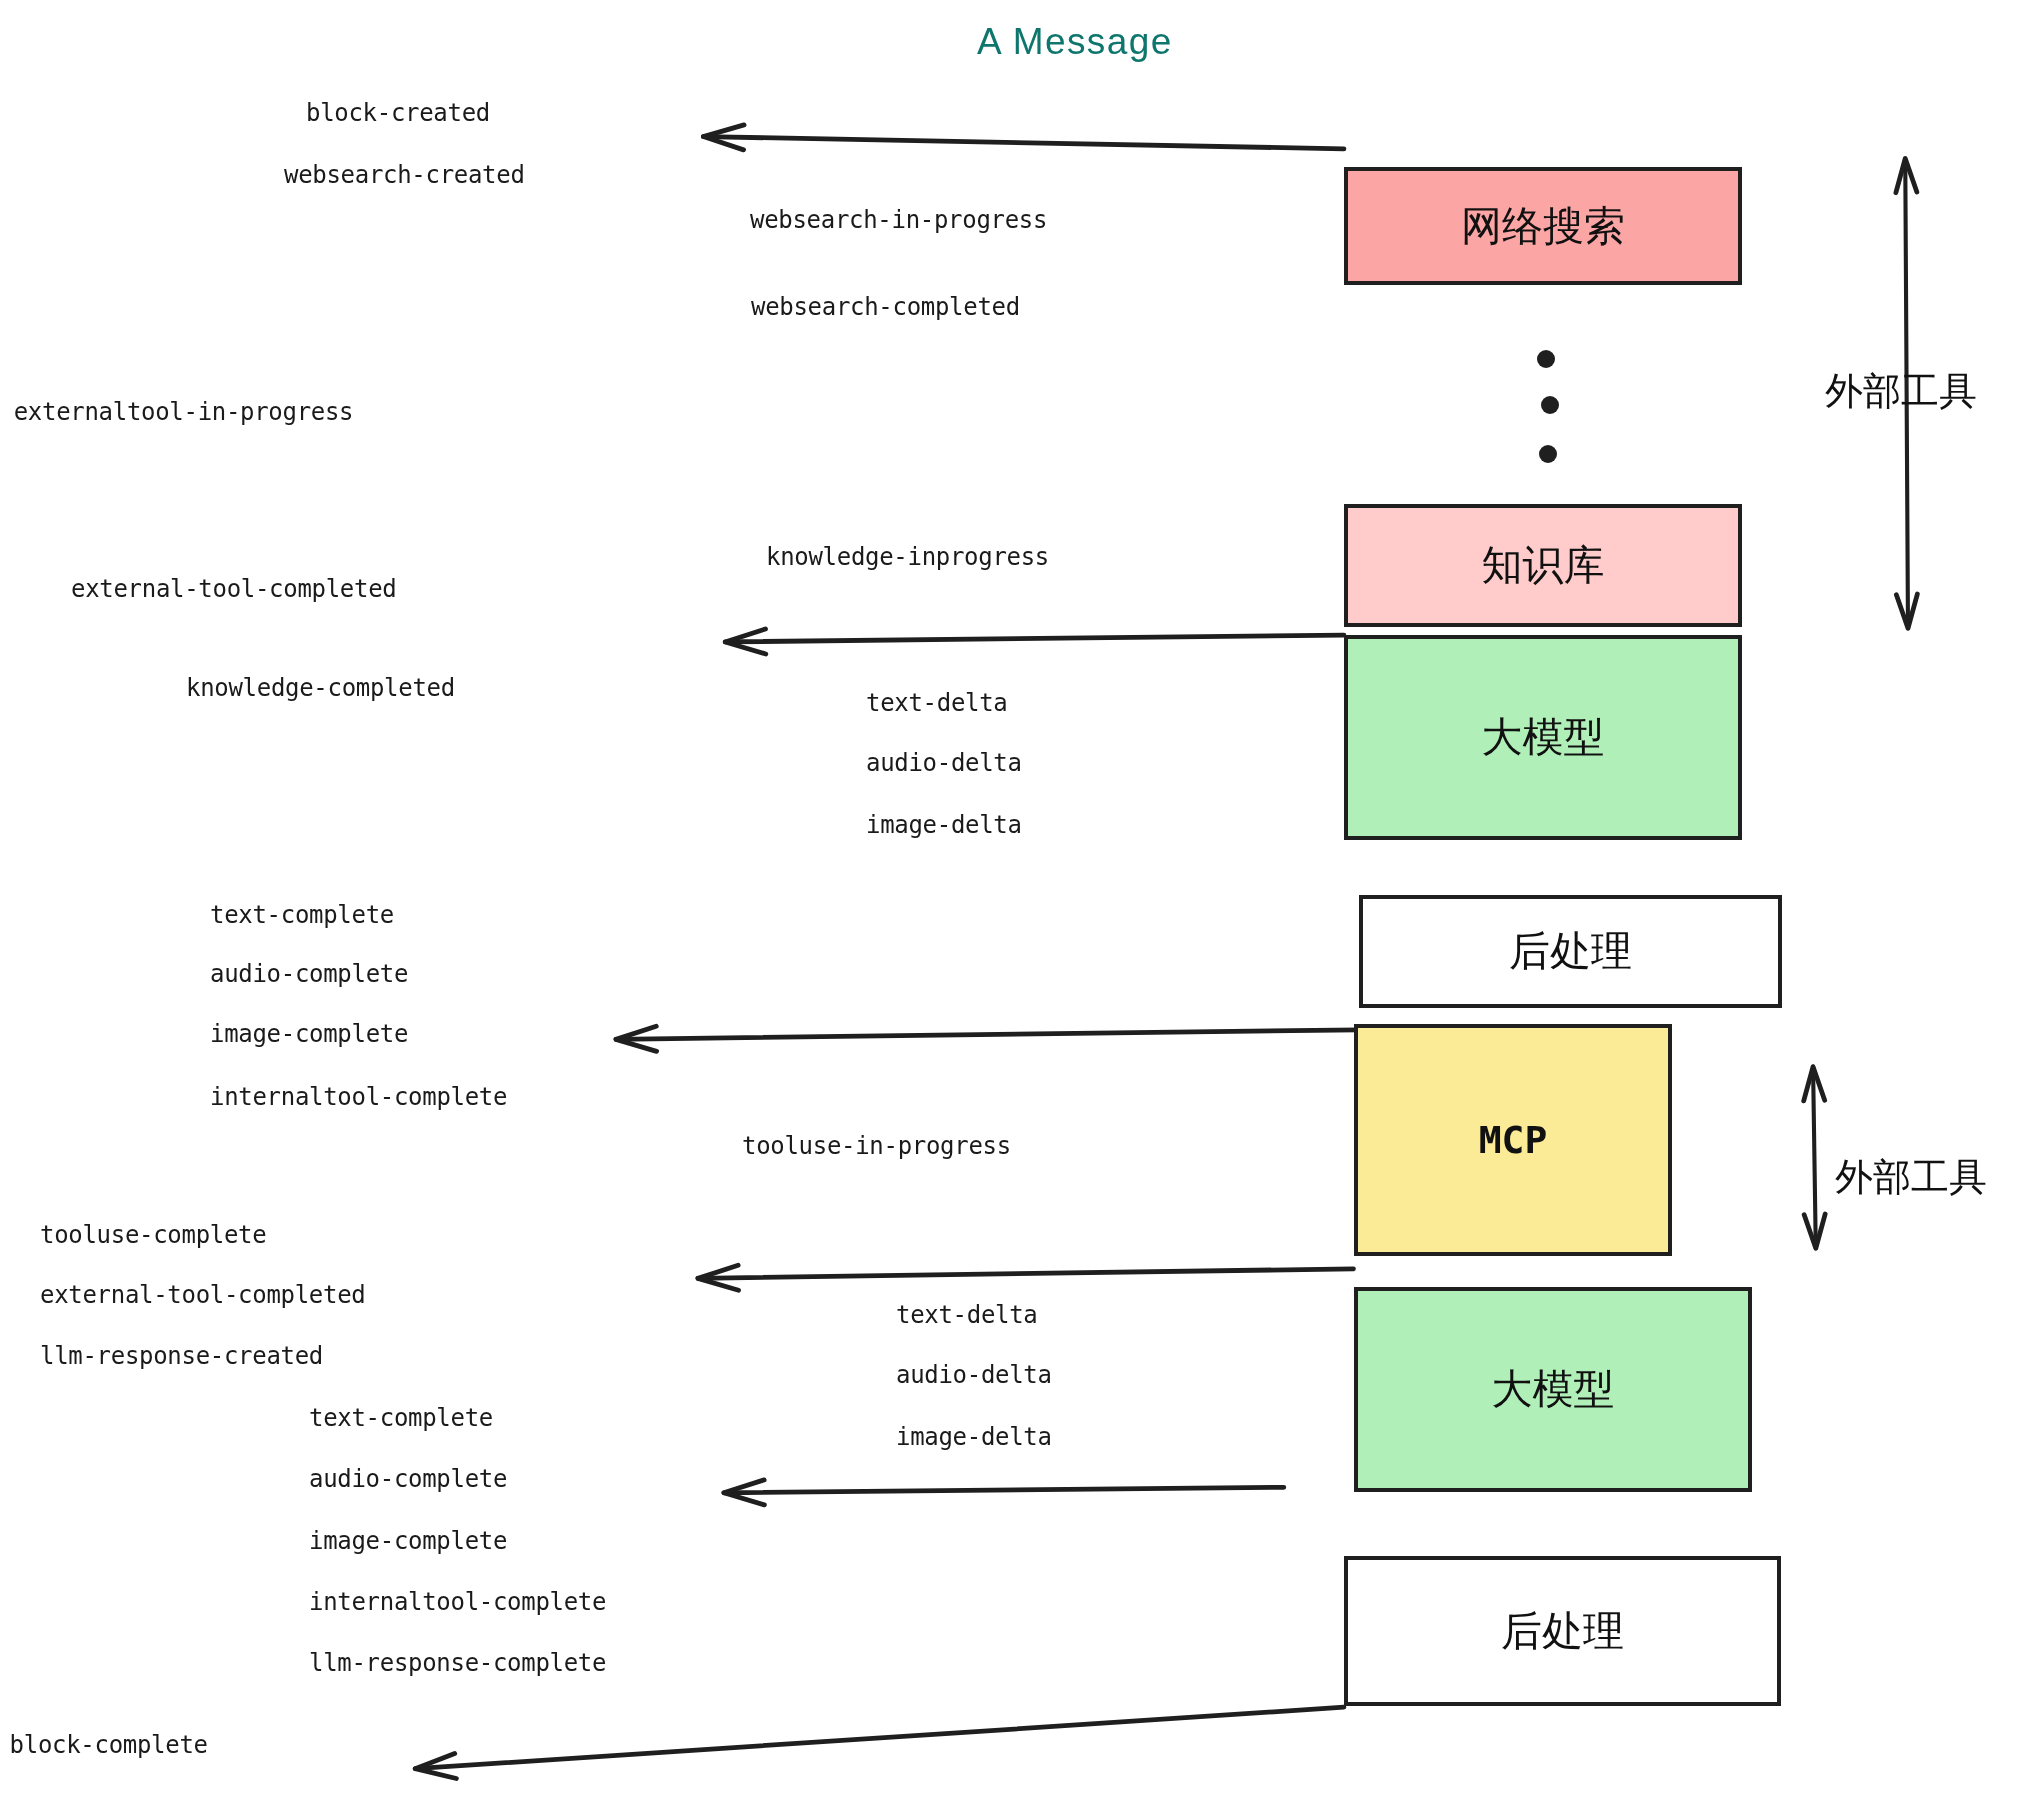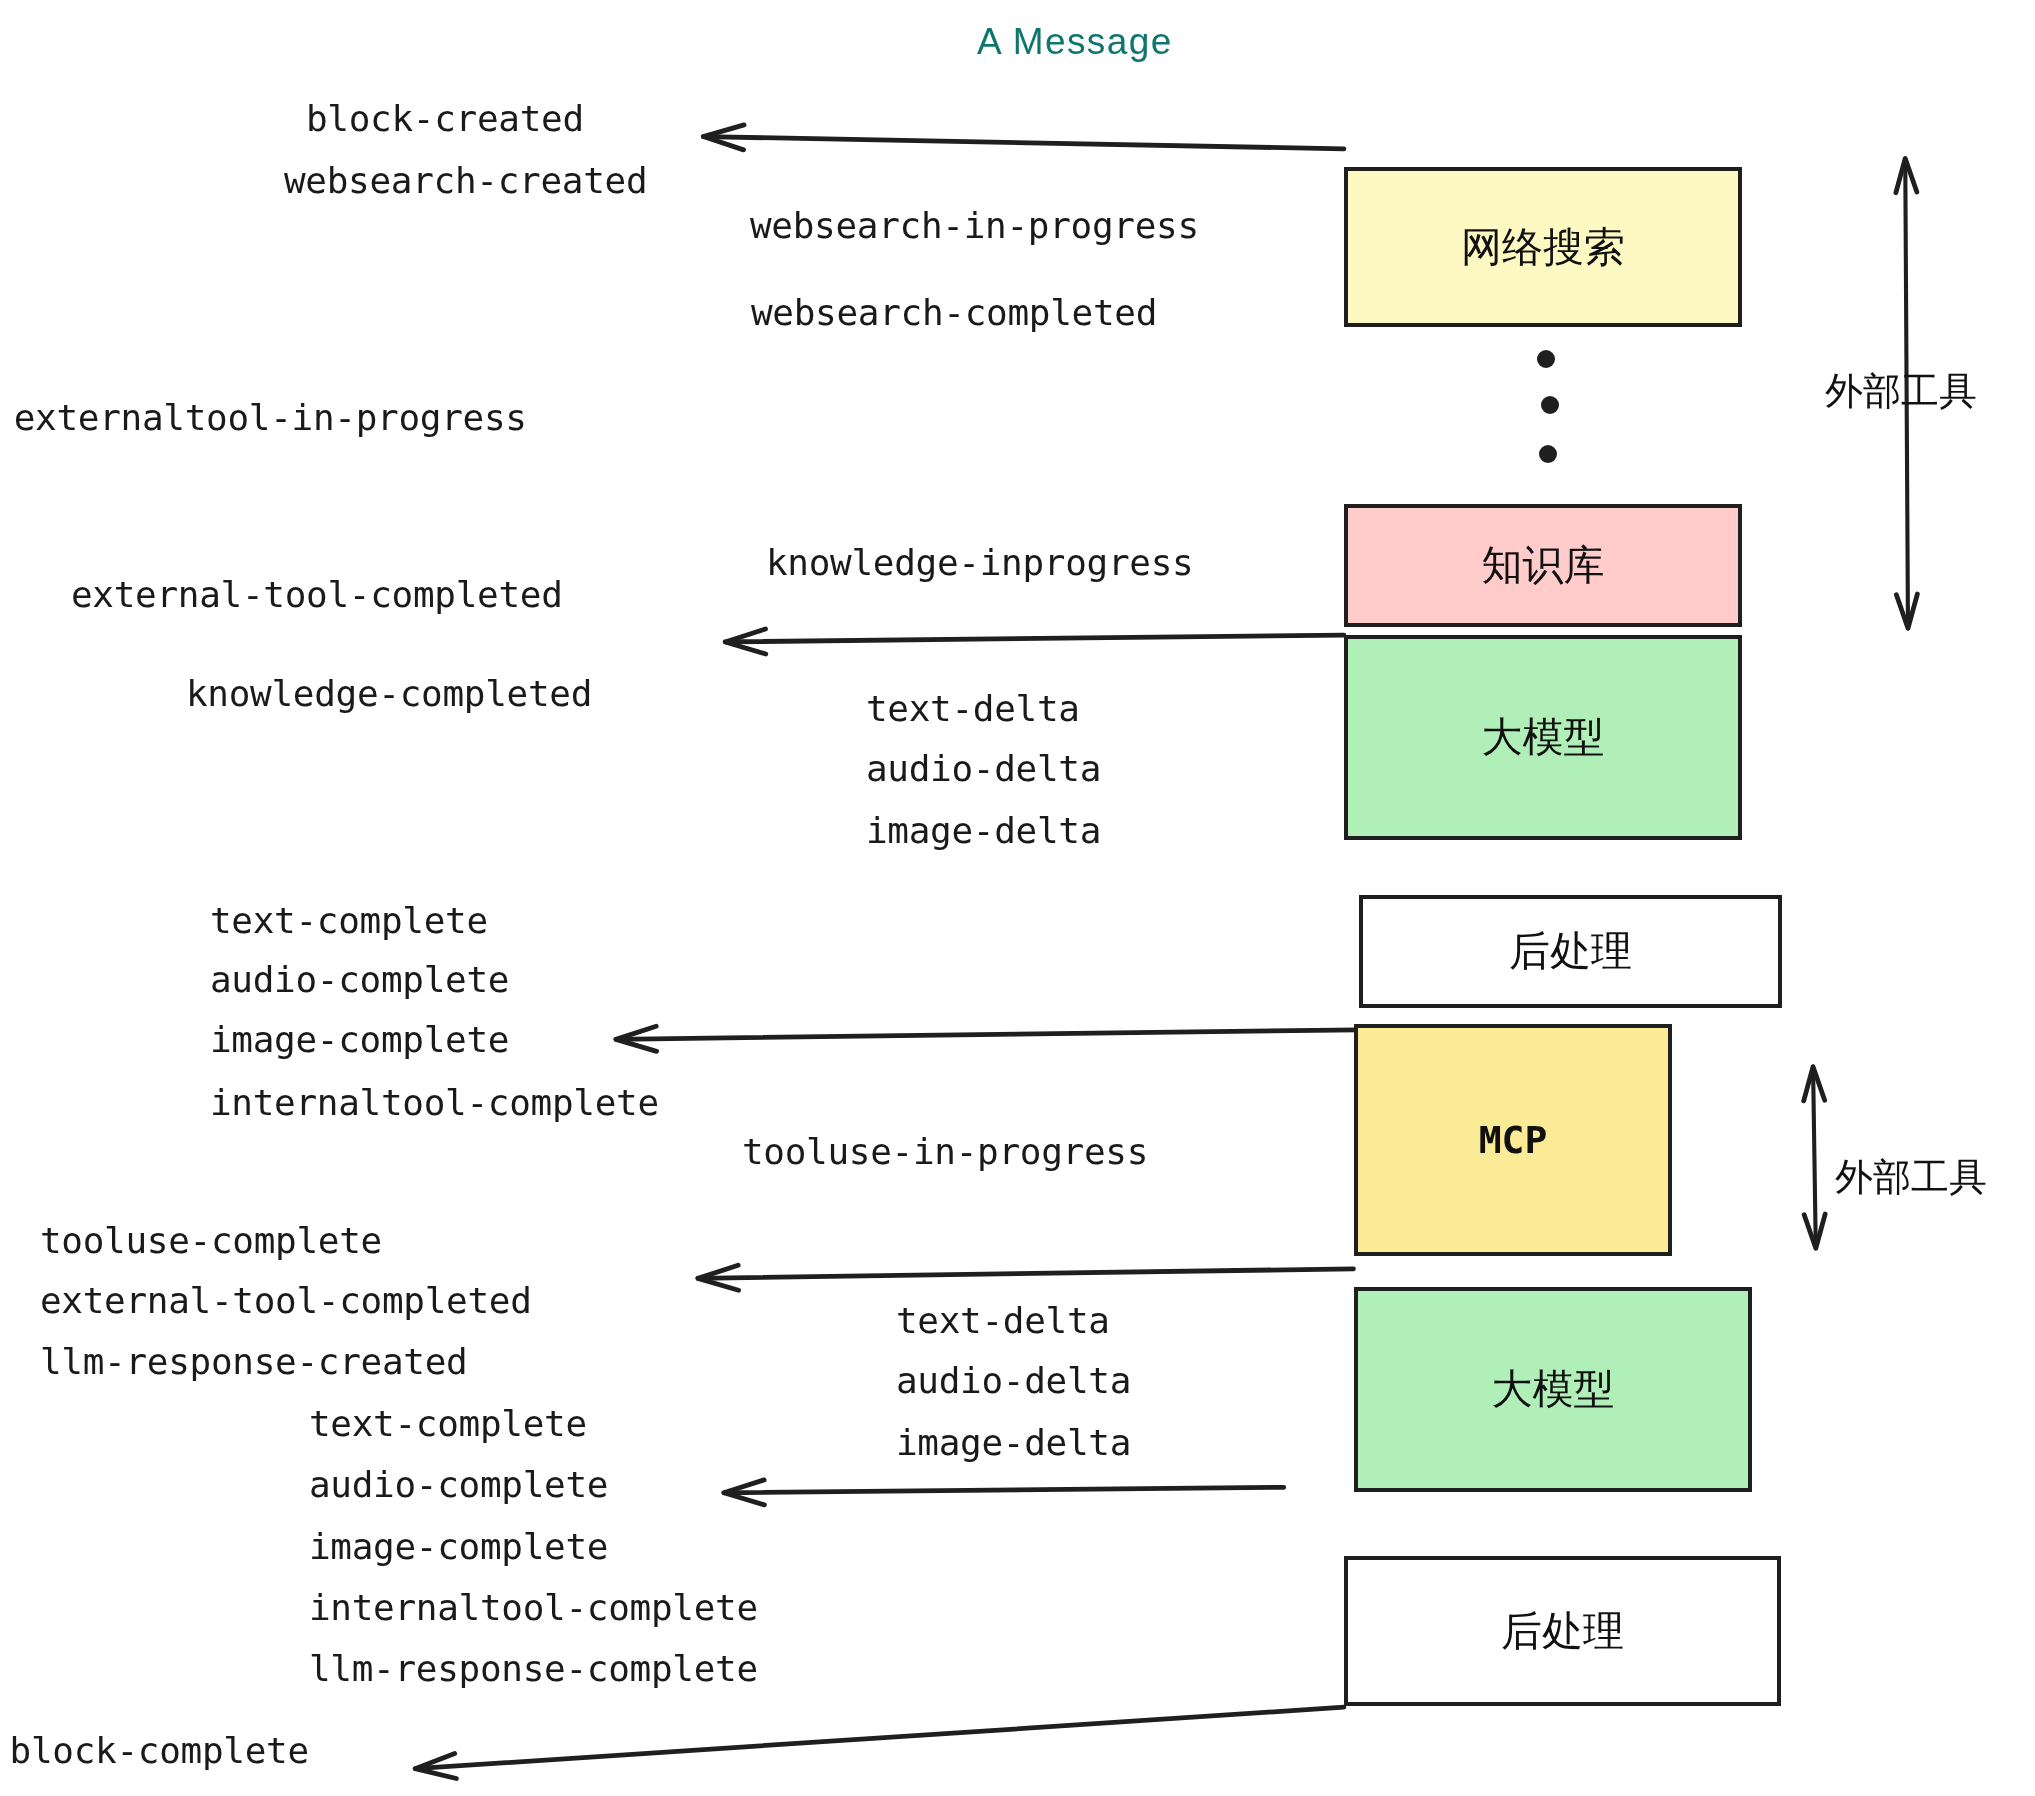--- a/index.html
+++ b/index.html
@@ -13,21 +13,21 @@
     height: 1796px;
     background: #ffffff;
     overflow: hidden;
     font-family: "DejaVu Sans Mono", "Liberation Mono", monospace;
   }
   .evt {
     position: absolute;
     white-space: pre;
     color: #1a1a1a;
     font-family: "DejaVu Sans Mono", "Liberation Mono", monospace;
-    font-size: 36px;
+    font-size: 24px;
     line-height: 1.0;
     letter-spacing: -0.3px;
   }
   .title {
     position: absolute;
     white-space: pre;
     color: #0f766e;
     font-family: Liberation Sans, sans-serif;
     font-size: 37px;
     letter-spacing: 1.4px;
@@ -112,21 +112,21 @@
         <path d="M 2776.986482002817 870.8620288843798 L 2794 920 L 2807.703523210356 869.8381275107952" fill="none" stroke="#1F1F1F" stroke-width="7" stroke-linecap="round" stroke-linejoin="round"></path>
       </g>
       <g>
         <line x1="2655" y1="1562" x2="2659" y2="1828" stroke="#1F1F1F" stroke-width="6" stroke-linecap="round"></line>
         <path d="M 2672.013517997183 1611.1379711156203 L 2655 1562 L 2641.296476789644 1612.1618724892048" fill="none" stroke="#1F1F1F" stroke-width="7" stroke-linecap="round" stroke-linejoin="round"></path>
         <path d="M 2641.986482002817 1778.8620288843797 L 2659 1828 L 2672.703523210356 1777.8381275107952" fill="none" stroke="#1F1F1F" stroke-width="7" stroke-linecap="round" stroke-linejoin="round"></path>
       </g>
     </svg>
 
   <div id="node-layer">
-      <div class="node" style="left: 1344px; top: 167px; width: 398px; height: 160px; background: #fef9c3; border-color: rgb(31, 31, 31);">网络搜索</div>
+      <div class="node" style="left: 1344px; top: 167px; width: 398px; height: 118px; background: #fca5a5; border-color: rgb(31, 31, 31);">网络搜索</div>
       <div class="node" style="left: 1344px; top: 504px; width: 398px; height: 123px; background: rgb(255, 204, 203); border-color: rgb(31, 31, 31);">知识库</div>
       <div class="node" style="left: 1344px; top: 635px; width: 398px; height: 205px; background: rgb(176, 240, 184); border-color: rgb(31, 31, 31);">大模型</div>
       <div class="node" style="left: 1359px; top: 895px; width: 423px; height: 113px; background: rgb(255, 255, 255); border-color: rgb(31, 31, 31);">后处理</div>
       <div class="node mcp-node" style="left: 1354px; top: 1024px; width: 318px; height: 232px; background: rgb(252, 235, 150); border-color: rgb(31, 31, 31);">MCP</div>
       <div class="node" style="left: 1354px; top: 1287px; width: 398px; height: 205px; background: rgb(176, 240, 184); border-color: rgb(31, 31, 31);">大模型</div>
       <div class="node" style="left: 1344px; top: 1556px; width: 437px; height: 150px; background: rgb(255, 255, 255); border-color: rgb(31, 31, 31);">后处理</div>
     </div>
 
   <div id="event-layer">
       <div class="evt" style="left: 306px; top: 101px;">block-created</div>

